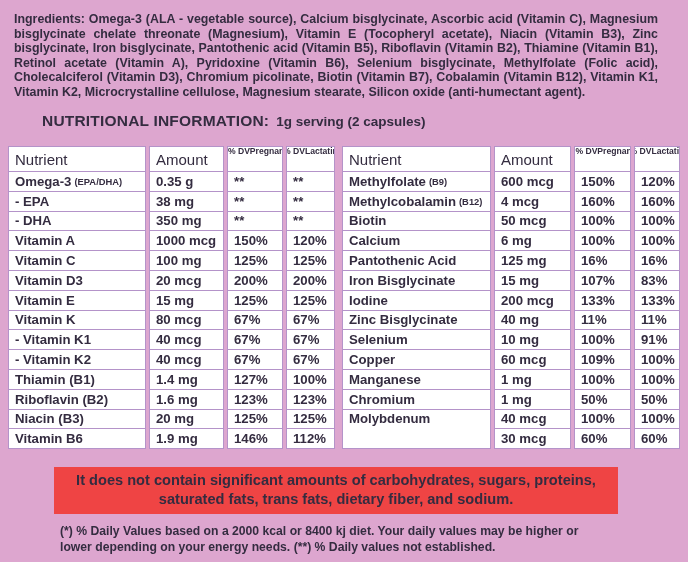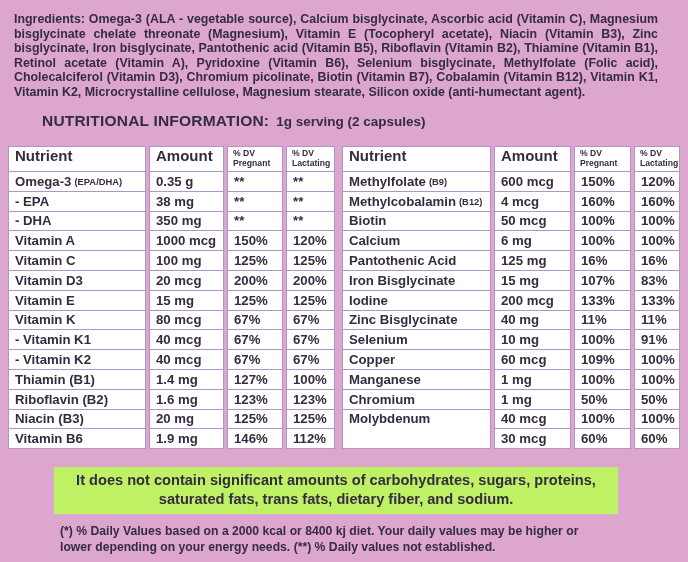--- a/index.html
+++ b/index.html
@@ -36,42 +36,42 @@
   .lt .col-pregnant { width: 56px; }
   .lt .col-lactating{ width: 49px; }
   .rt .col-nutrient { width: 149px; }
   .rt .col-amount   { width: 77px; }
   .rt .col-pregnant { width: 57px; }
   .rt .col-lactating{ width: 46px; }
 
   .cell { flex: 0 0 auto; overflow: hidden; white-space: nowrap; }
   .cell.head { height: 24px; }
   .head-main {
-    display: flex; 
+    display: flex; align-items: center;
     padding-left: 6px;
-    font-size: 15px; font-weight: 700;
+    font-size: 15px; font-weight: 400;
   }
   .head-small {
-    display: flex; flex-direction: column; justify-content: center;
+    display: flex; flex-direction: row; justify-content: center;
     padding-left: 5px;
     font-size: 8.6px; line-height: 9.6px; font-weight: 700;
   }
   .cell.data {
     height: 19.8px;
     border-top: 1.5px solid #b493c9;
     display: flex; align-items: center;
     padding-left: 6px;
     font-size: 13.2px; font-weight: 700;
   }
   .cell.data .note { font-size: 9.4px; margin-left: 3px; font-weight: 700; }
 
   .no-sig-box {
     width: 564px;
     margin: 18px auto 10px auto;
-    background: #bef264;
+    background: #ef4444;
     text-align: center;
     padding: 4px 2px 6px 2px;
     font-size: 14.6px; line-height: 18.5px; font-weight: 700;
   }
 
   .footnote {
     margin: 9px 0 0 52px;
     width: 590px;
     font-size: 12.2px; line-height: 15.5px; font-weight: 700;
   }

